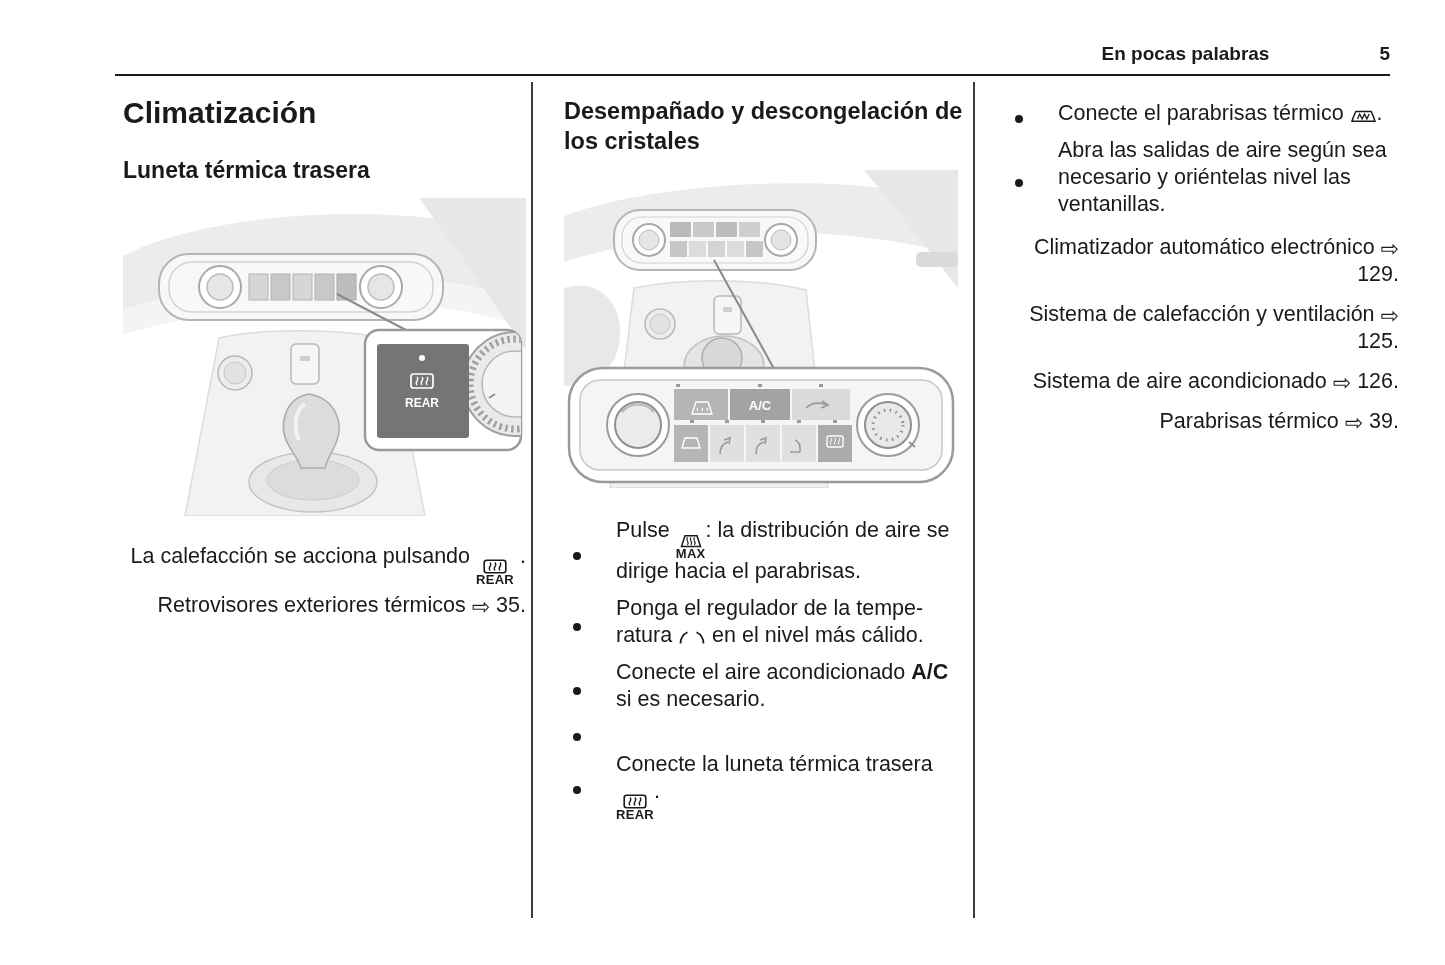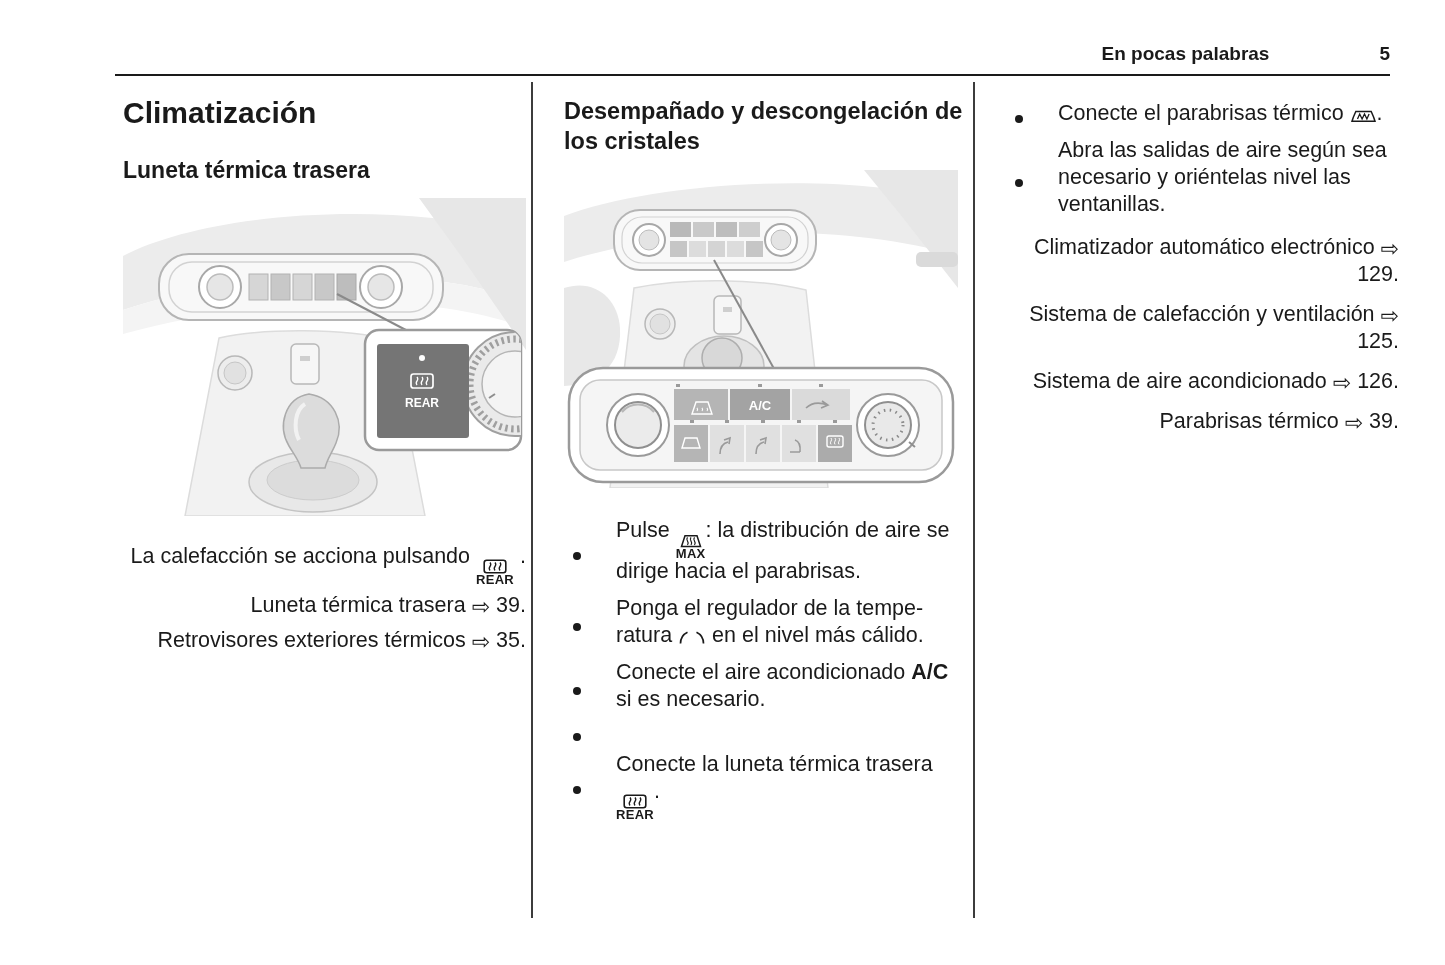--- a/index.html
+++ b/index.html
@@ -122,21 +122,20 @@
       </svg>
     </figure>
 
     <p>La calefacción se acciona pulsando <span class="stack-icon">
           <svg width="24" height="15" viewBox="0 0 24 15">
             <rect x="1.2" y="1.2" width="21.6" height="12.6" rx="2.5" fill="none" stroke="currentColor" stroke-width="1.6"></rect>
             <path d="M7 3.5 q1.6 2 0 4 q-1.6 2 0 4 M12 3.5 q1.6 2 0 4 q-1.6 2 0 4 M17 3.5 q1.6 2 0 4 q-1.6 2 0 4" fill="none" stroke="currentColor" stroke-width="1.3"></path>
           </svg>
           <span class="icon-caption">REAR</span>
         </span> .</p>
-    <p>Luneta térmica trasera <span class="g-icon ref-arrow">⇨</span> 39.</p>
     <p>Retrovisores exteriores térmicos <span class="g-icon ref-arrow">⇨</span> 35.</p>
   </section>
 
   <section class="col col-mid">
     <h2>Desempañado y descongelación de los cristales</h2>
 
     <figure>
       <svg width="394" height="318" viewBox="0 0 394 318" aria-hidden="true">
         <g>
           <path d="M0 46 C90 12 280 0 394 32 L394 86 C280 52 110 56 0 92 Z" fill="#ececec"></path>

